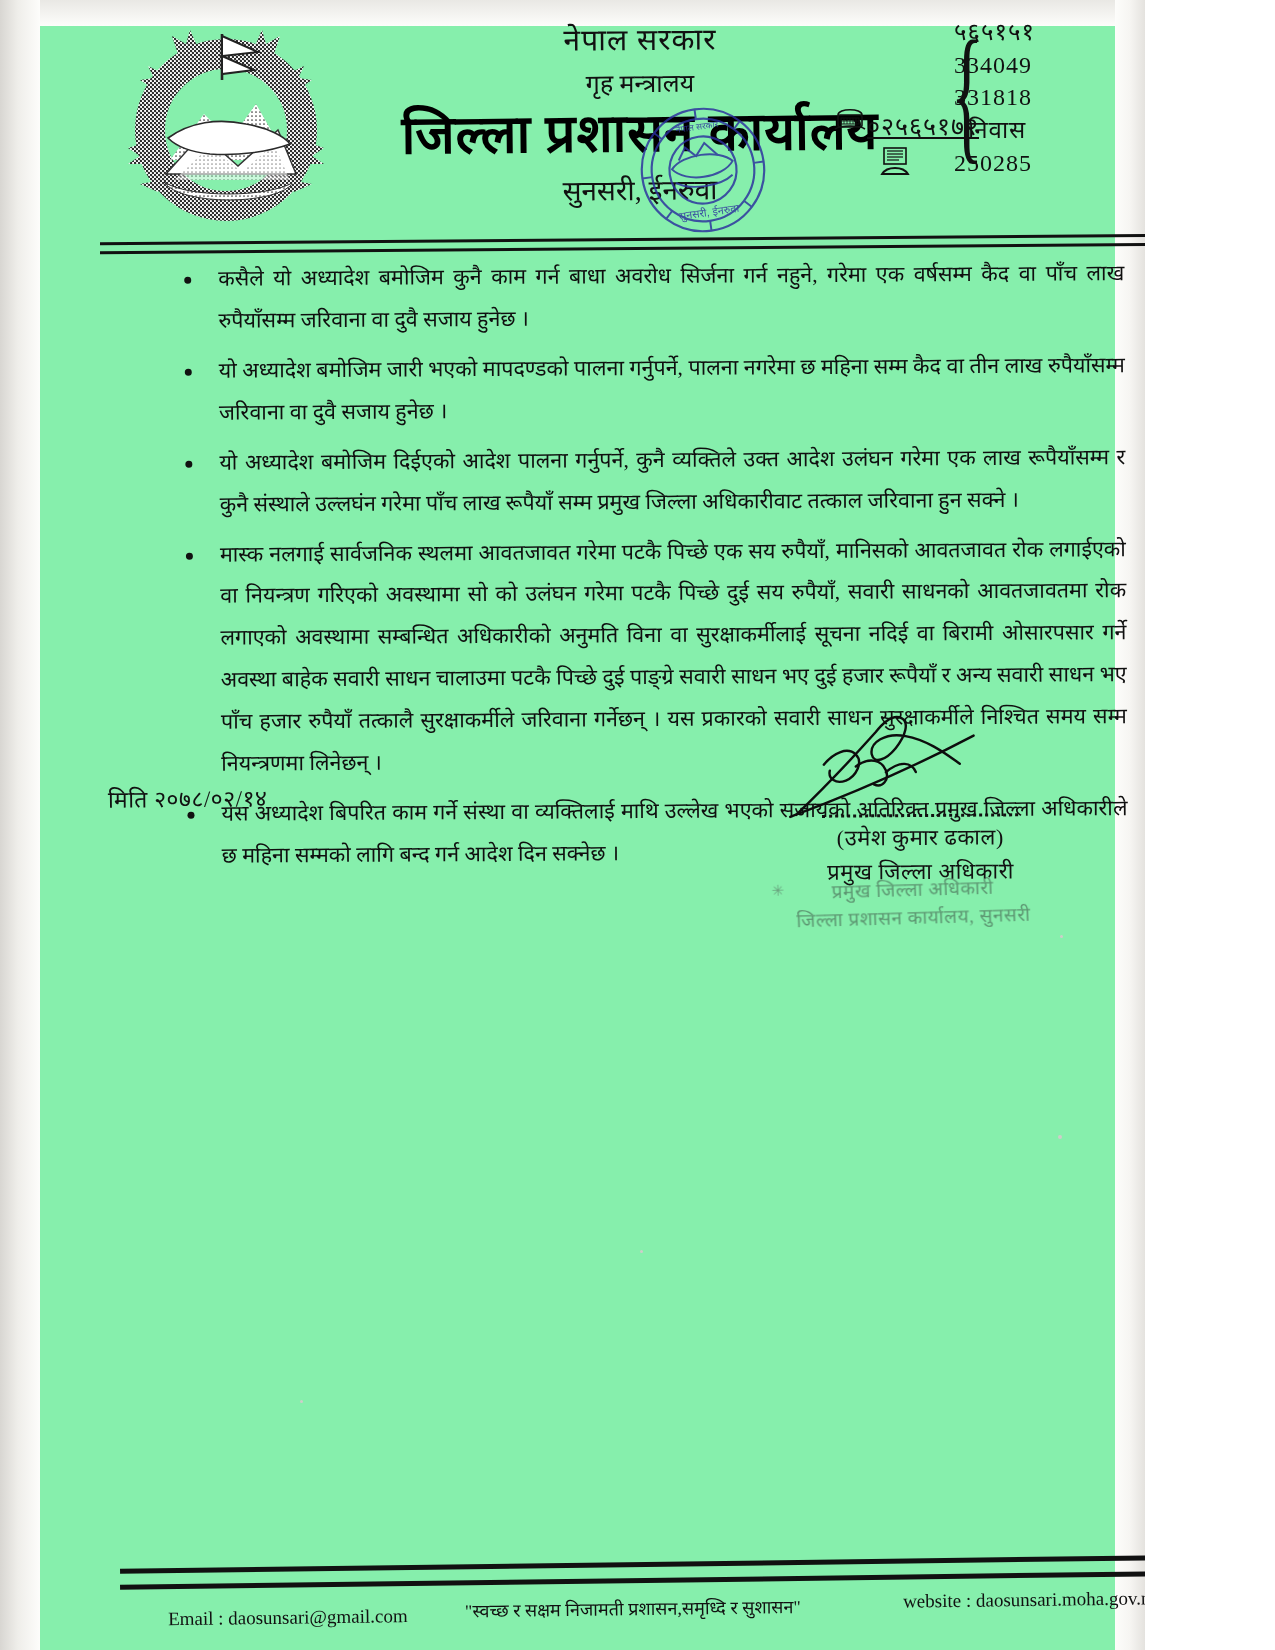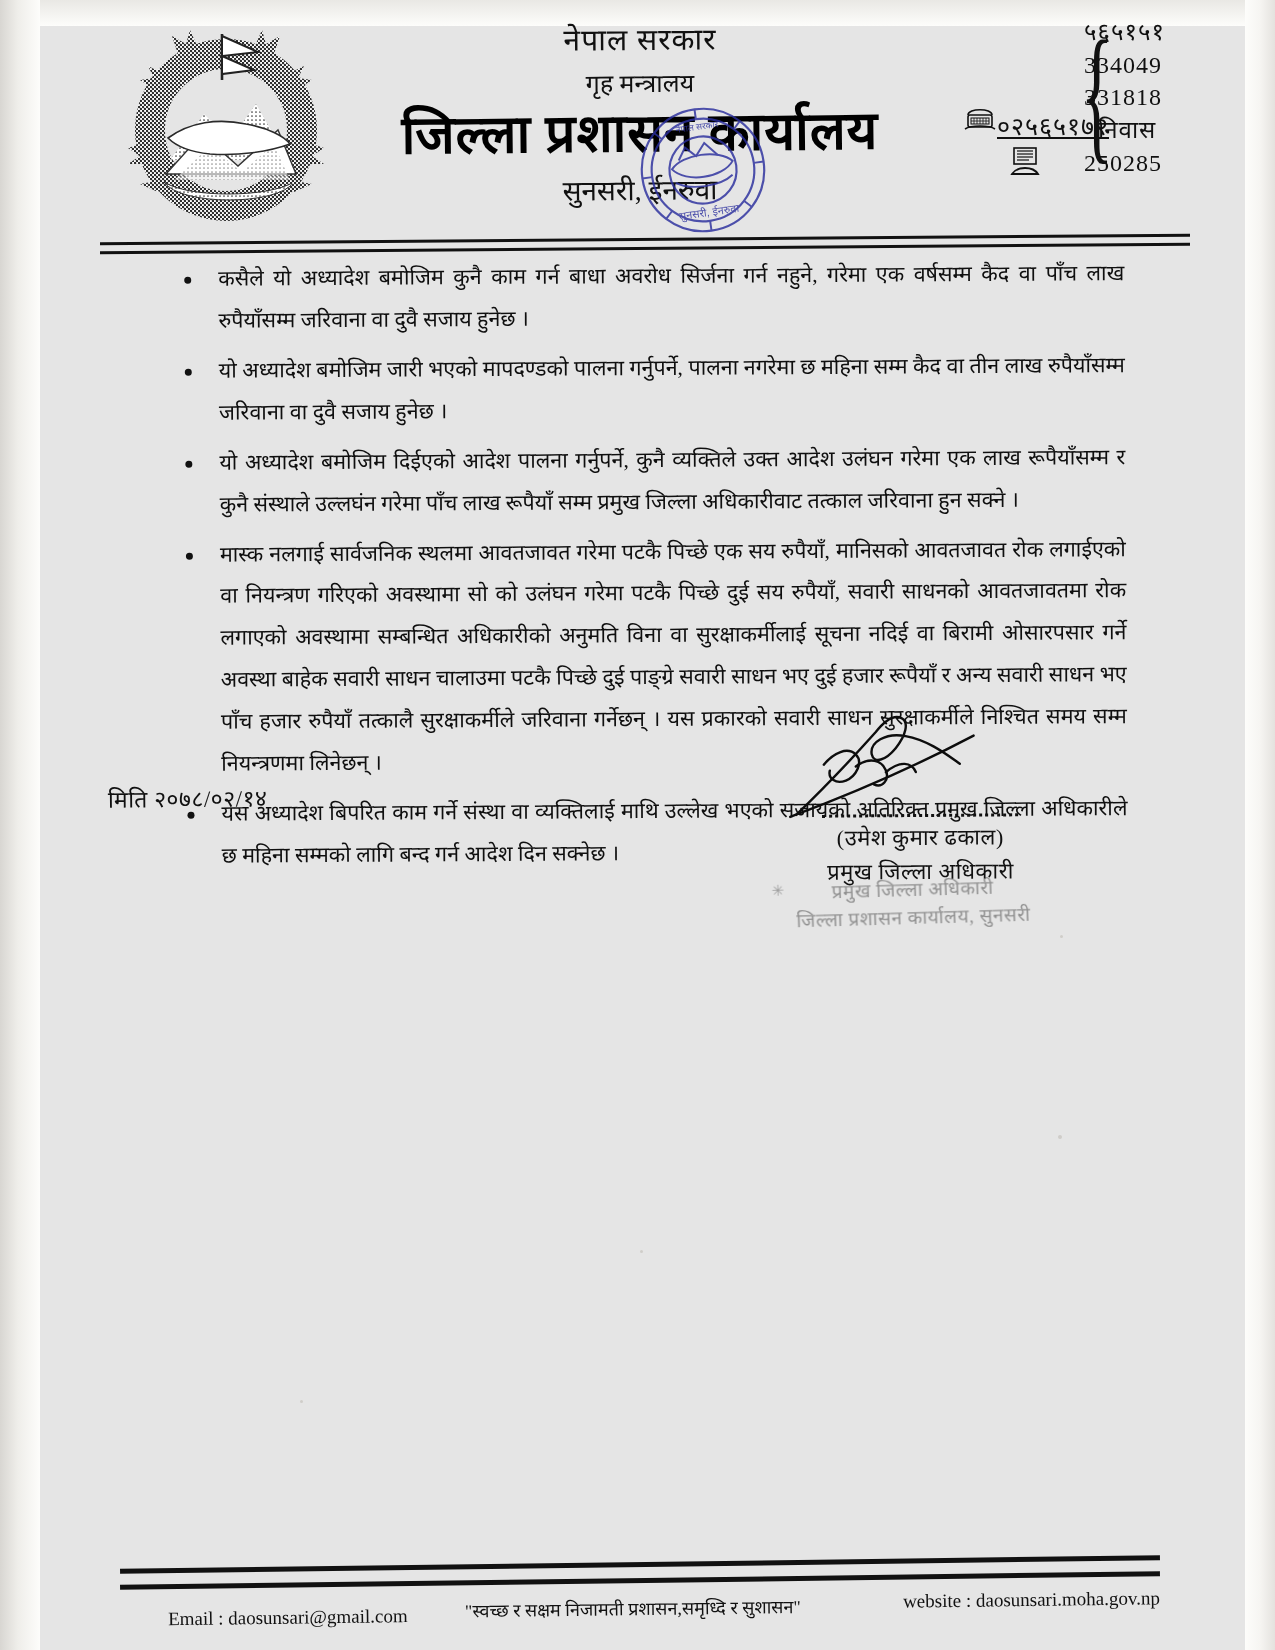--- a/index.html
+++ b/index.html
@@ -5,23 +5,23 @@
   html, body {
     margin: 0;
     padding: 0;
     background: #ffffff;
   }
   body {
     font-family: "Liberation Serif", "DejaVu Serif", serif;
   }
   .page {
     position: relative;
-    width: 1275px;
+    width: 1145px;
     height: 1650px;
-    background: #e5e5e5;
+    background: #86efac;
     overflow: hidden;
     box-sizing: border-box;
   }
   
   .scan-shade-left {
     position: absolute;
     left: 0; top: 0;
     width: 40px; height: 100%;
     background: linear-gradient(to right, #d8d6d2 0%, #efeeea 45%, #fdfdfb 100%);
     pointer-events: none;

